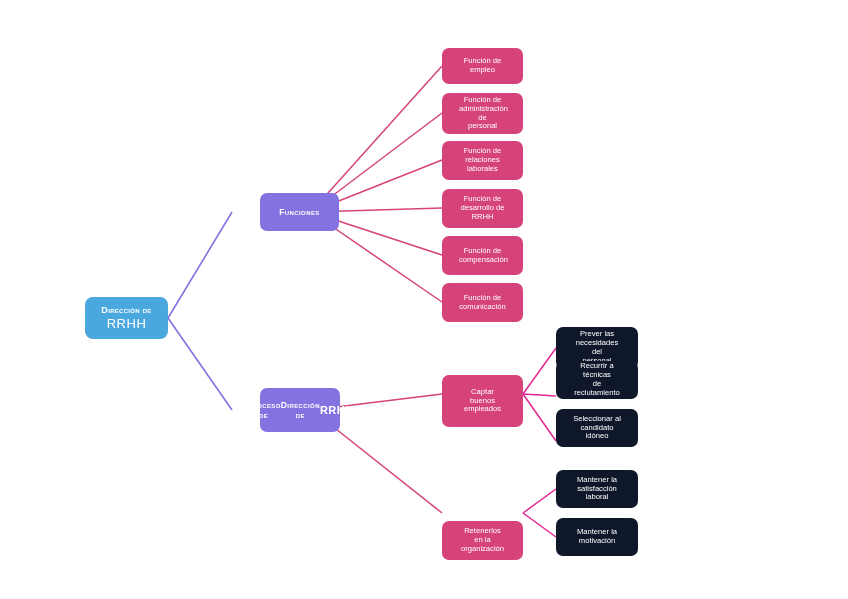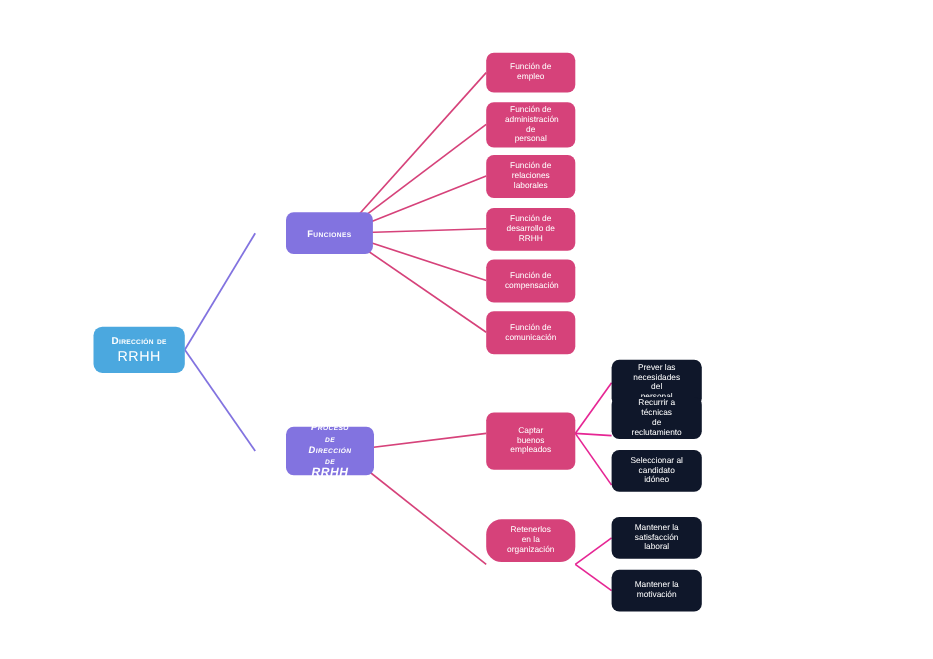--- a/index.html
+++ b/index.html
@@ -140,21 +140,21 @@
 
   <div class="node node-root">
     <span class="line1">Dirección de</span>
     <span class="line2">RRHH</span>
   </div>
 
   <div class="node node-branch" id="n-funciones">
     <span class="lbl">Funciones</span>
   </div>
 
-  <div class="node node-branch" id="n-proceso" style="flex-direction:column;font-style:italic;">
+  <div class="node node-branch" id="n-proceso" style="flex-direction:row;">
     <span>Proceso de</span>
     <span>Dirección de</span>
     <span class="big">RRHH</span>
   </div>
 
   <div class="node node-pink" style="top:48px;height:36px;">
     <span class="lbl">Función de empleo</span>
   </div>
   <div class="node node-pink" style="top:93px;height:41px;">
     <span class="lbl">Función de
@@ -175,21 +175,21 @@
   </div>
   <div class="node node-pink" style="top:283px;height:39px;">
     <span class="lbl">Función de
 comunicación</span>
   </div>
 
   <div class="node node-pink" style="top:375px;height:52px;">
     <span class="lbl">Captar buenos
 empleados</span>
   </div>
-  <div class="node node-pink" style="top:472px;height:39px;border-radius:14px;">
+  <div class="node node-pink" style="top:521px;height:39px;">
     <span class="lbl">Retenerlos en la
 organización</span>
   </div>
 
   <div class="node node-magenta" style="top:327px;height:42px;">
     <span class="lbl">Prever las
 necesidades del
 personal</span>
   </div>
   <div class="node node-magenta" style="top:361px;height:38px;">

